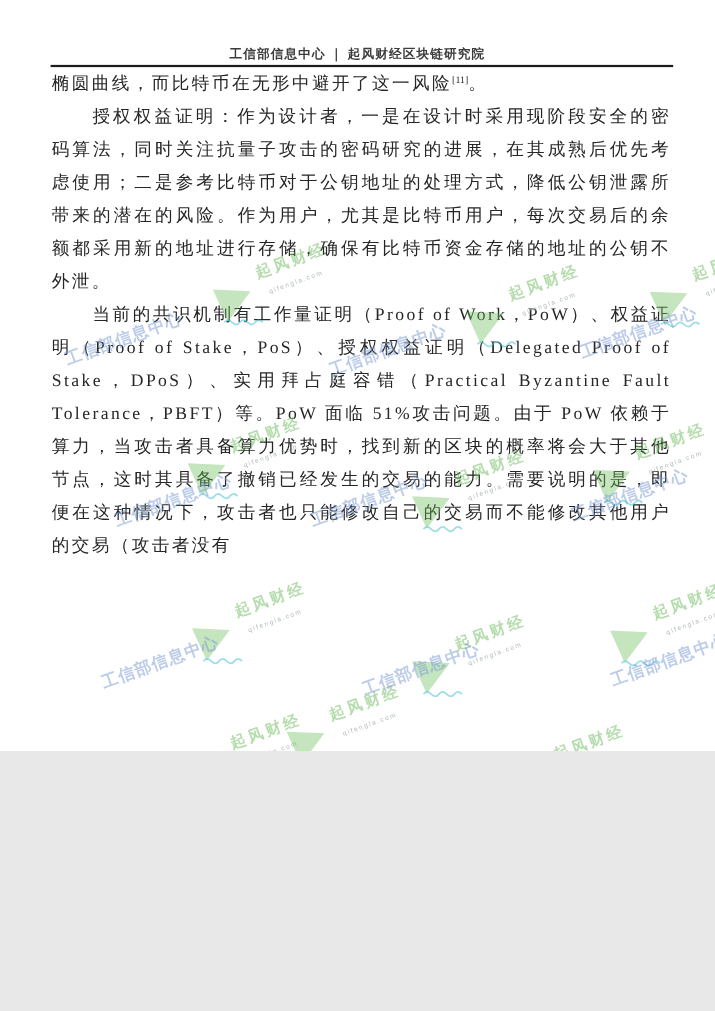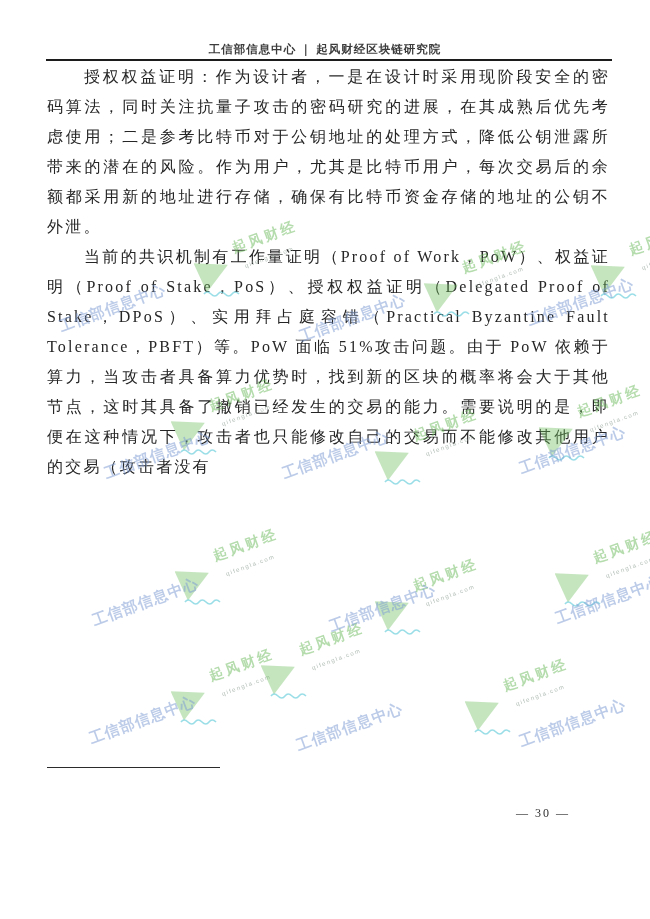--- a/index.html
+++ b/index.html
@@ -1,18 +1,18 @@
 <!DOCTYPE html>
 <html><head>
 <meta charset="utf-8">
 <style>
   html,body{margin:0;padding:0;background:#e8e8e8;}
   .page{
     position:relative;
-    width:650px;height:919px;
+    width:650px;height:683px;
     background:#ffffff;
     overflow:hidden;
     font-family:"Liberation Serif","DejaVu Serif",serif;
     color:#262626;
   }
   
   .header{position:absolute;left:0;top:0;width:650px;z-index:4;}
   .header-title{
     position:absolute;left:0;top:42px;width:650px;
     text-align:center;
@@ -199,20 +199,21 @@
       <div class="wm-org" style="left: 520px; top: 460px;">工信部信息中心</div>
       <div class="wm-org" style="left: 93px; top: 612px;">工信部信息中心</div>
       <div class="wm-org" style="left: 330px; top: 618px;">工信部信息中心</div>
       <div class="wm-org" style="left: 556px; top: 610px;">工信部信息中心</div>
       <div class="wm-org" style="left: 90px; top: 730px;">工信部信息中心</div>
       <div class="wm-org" style="left: 297px; top: 737px;">工信部信息中心</div>
       <div class="wm-org" style="left: 520px; top: 733px;">工信部信息中心</div>
     </div>
 
   <div class="body-text">
+      <p class="para none">椭圆曲线，而比特币在无形中避开了这一风险<sup>[11]</sup>。</p>
       <p class="para normal">授权权益证明：作为设计者，一是在设计时采用现阶段安全的密码算法，同时关注抗量子攻击的密码研究的进展，在其成熟后优先考虑使用；二是参考比特币对于公钥地址的处理方式，降低公钥泄露所带来的潜在的风险。作为用户，尤其是比特币用户，每次交易后的余额都采用新的地址进行存储，确保有比特币资金存储的地址的公钥不外泄。</p>
       <p class="para normal">当前的共识机制有工作量证明（Proof of Work，PoW）、权益证明（Proof of Stake，PoS）、授权权益证明（Delegated Proof of Stake，DPoS）、实用拜占庭容错（Practical Byzantine Fault Tolerance，PBFT）等。PoW 面临 51%攻击问题。由于 PoW 依赖于算力，当攻击者具备算力优势时，找到新的区块的概率将会大于其他节点，这时其具备了撤销已经发生的交易的能力。需要说明的是，即便在这种情况下，攻击者也只能修改自己的交易而不能修改其他用户的交易（攻击者没有</p>
     </div>
 
   <div class="footnote-rule"></div>
 
   <div class="page-number">— 30 —</div>
 
 </div>
 

